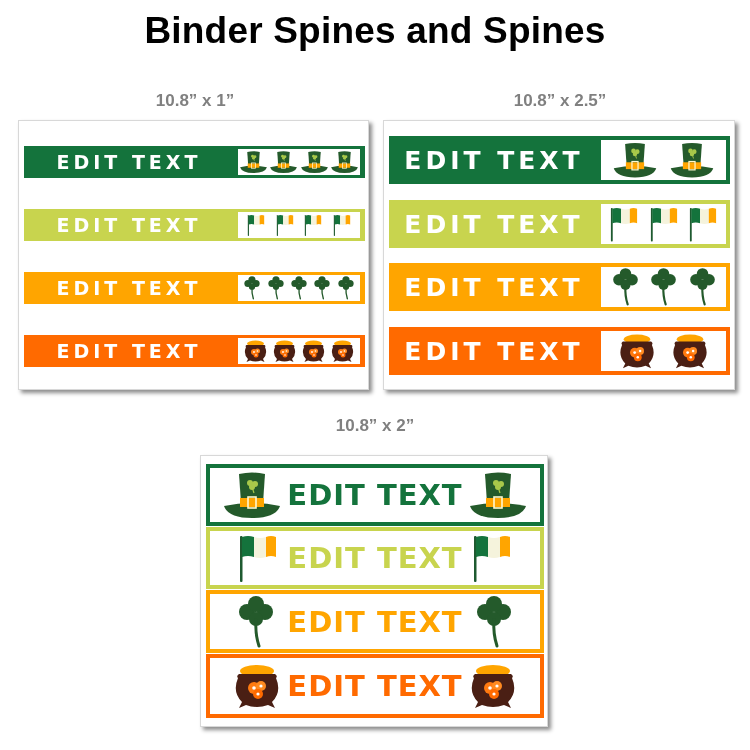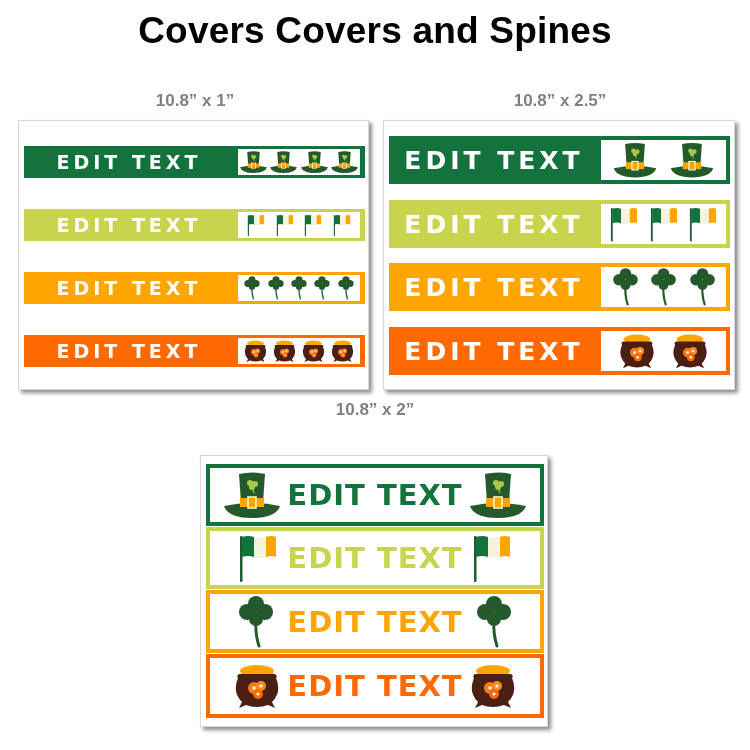--- a/index.html
+++ b/index.html
@@ -11,25 +11,25 @@
   .bar .txt { color:#fff; font-family:"DejaVu Sans", sans-serif; font-weight:bold; letter-spacing:4px; white-space:nowrap; text-align:center; }
   .bar .iconbox { position:absolute; background:#fff; display:flex; align-items:center; justify-content:space-evenly; box-sizing:border-box; }
   .icon { display:inline-block; }
   .icon svg { display:block; width:100%; height:100%; }
   .cover { position:absolute; box-sizing:border-box; background:#fff; display:flex; align-items:center; justify-content:space-between; padding:0 12px; }
   .cover .txt { font-family:"DejaVu Sans", sans-serif; font-weight:bold; font-size:29px; letter-spacing:1px; white-space:nowrap; }
 </style>
 </head>
 <body>
 
-<div class="title">Covers Covers and Spines</div>
+<div class="title">Binder Spines and Spines</div>
 
 <div class="size-label" style="left:100px; top:91px; width:190px;">10.8” x 1”</div>
 <div class="size-label" style="left:465px; top:91px; width:190px;">10.8” x 2.5”</div>
-<div class="size-label" style="left:280px; top:400px; width:190px;">10.8” x 2”</div>
+<div class="size-label" style="left:280px; top:416px; width:190px;">10.8” x 2”</div>
 
 <div class="panel" style="left:18px; top:120px; width:351px; height:270px;">
   <div class="bar" style="left:5px; top:25px; width:341px; height:32px; background:#14733c;">
     <span class="txt" style="width:210px; font-size:19px;">EDIT TEXT</span>
     <div class="iconbox" style="left:214px; top:3px; width:122px; height:26px;">
         <span class="icon" style="height: 24px; width: 29px;">
           <svg viewBox="0 0 60 50">
             <path d="M17 4 Q30 1 43 4 L41 33 L19 33 Z" fill="#245a2b"></path>
             <path d="M2 36 Q30 30 58 36 Q54 48 30 48 Q6 48 2 36 Z" fill="#245a2b"></path>
             <rect x="18" y="28" width="24" height="9" fill="#ffa500"></rect>

